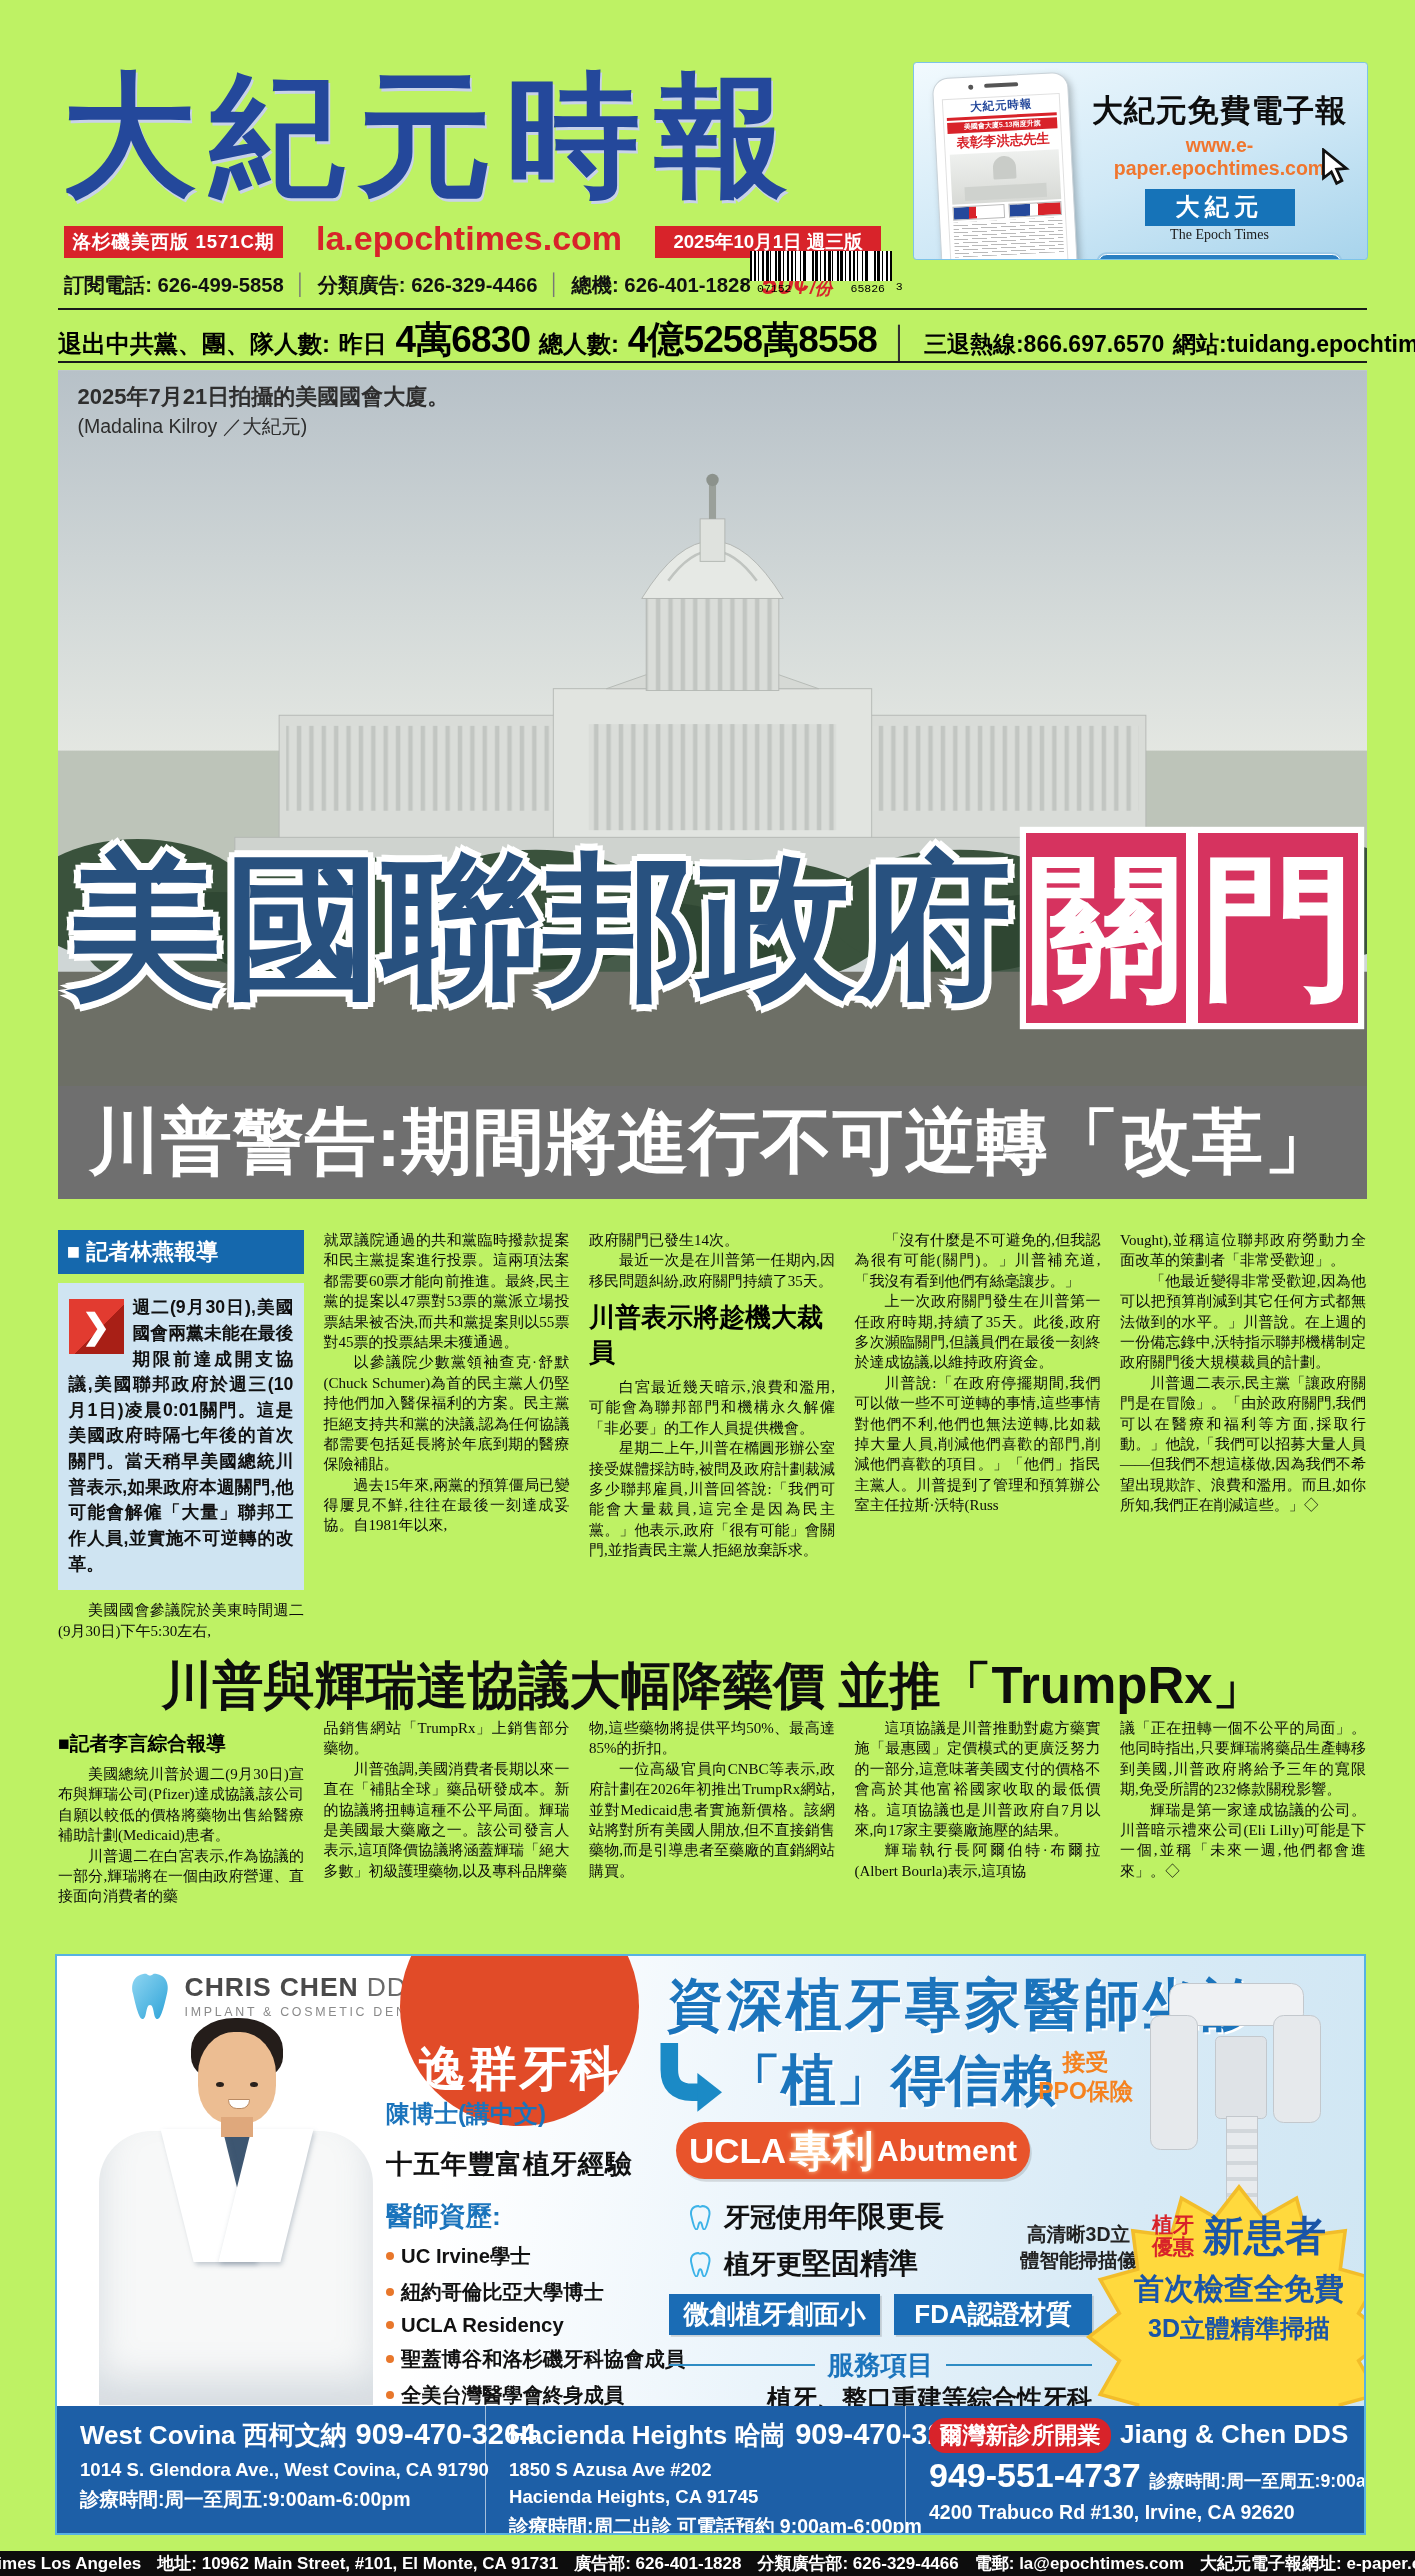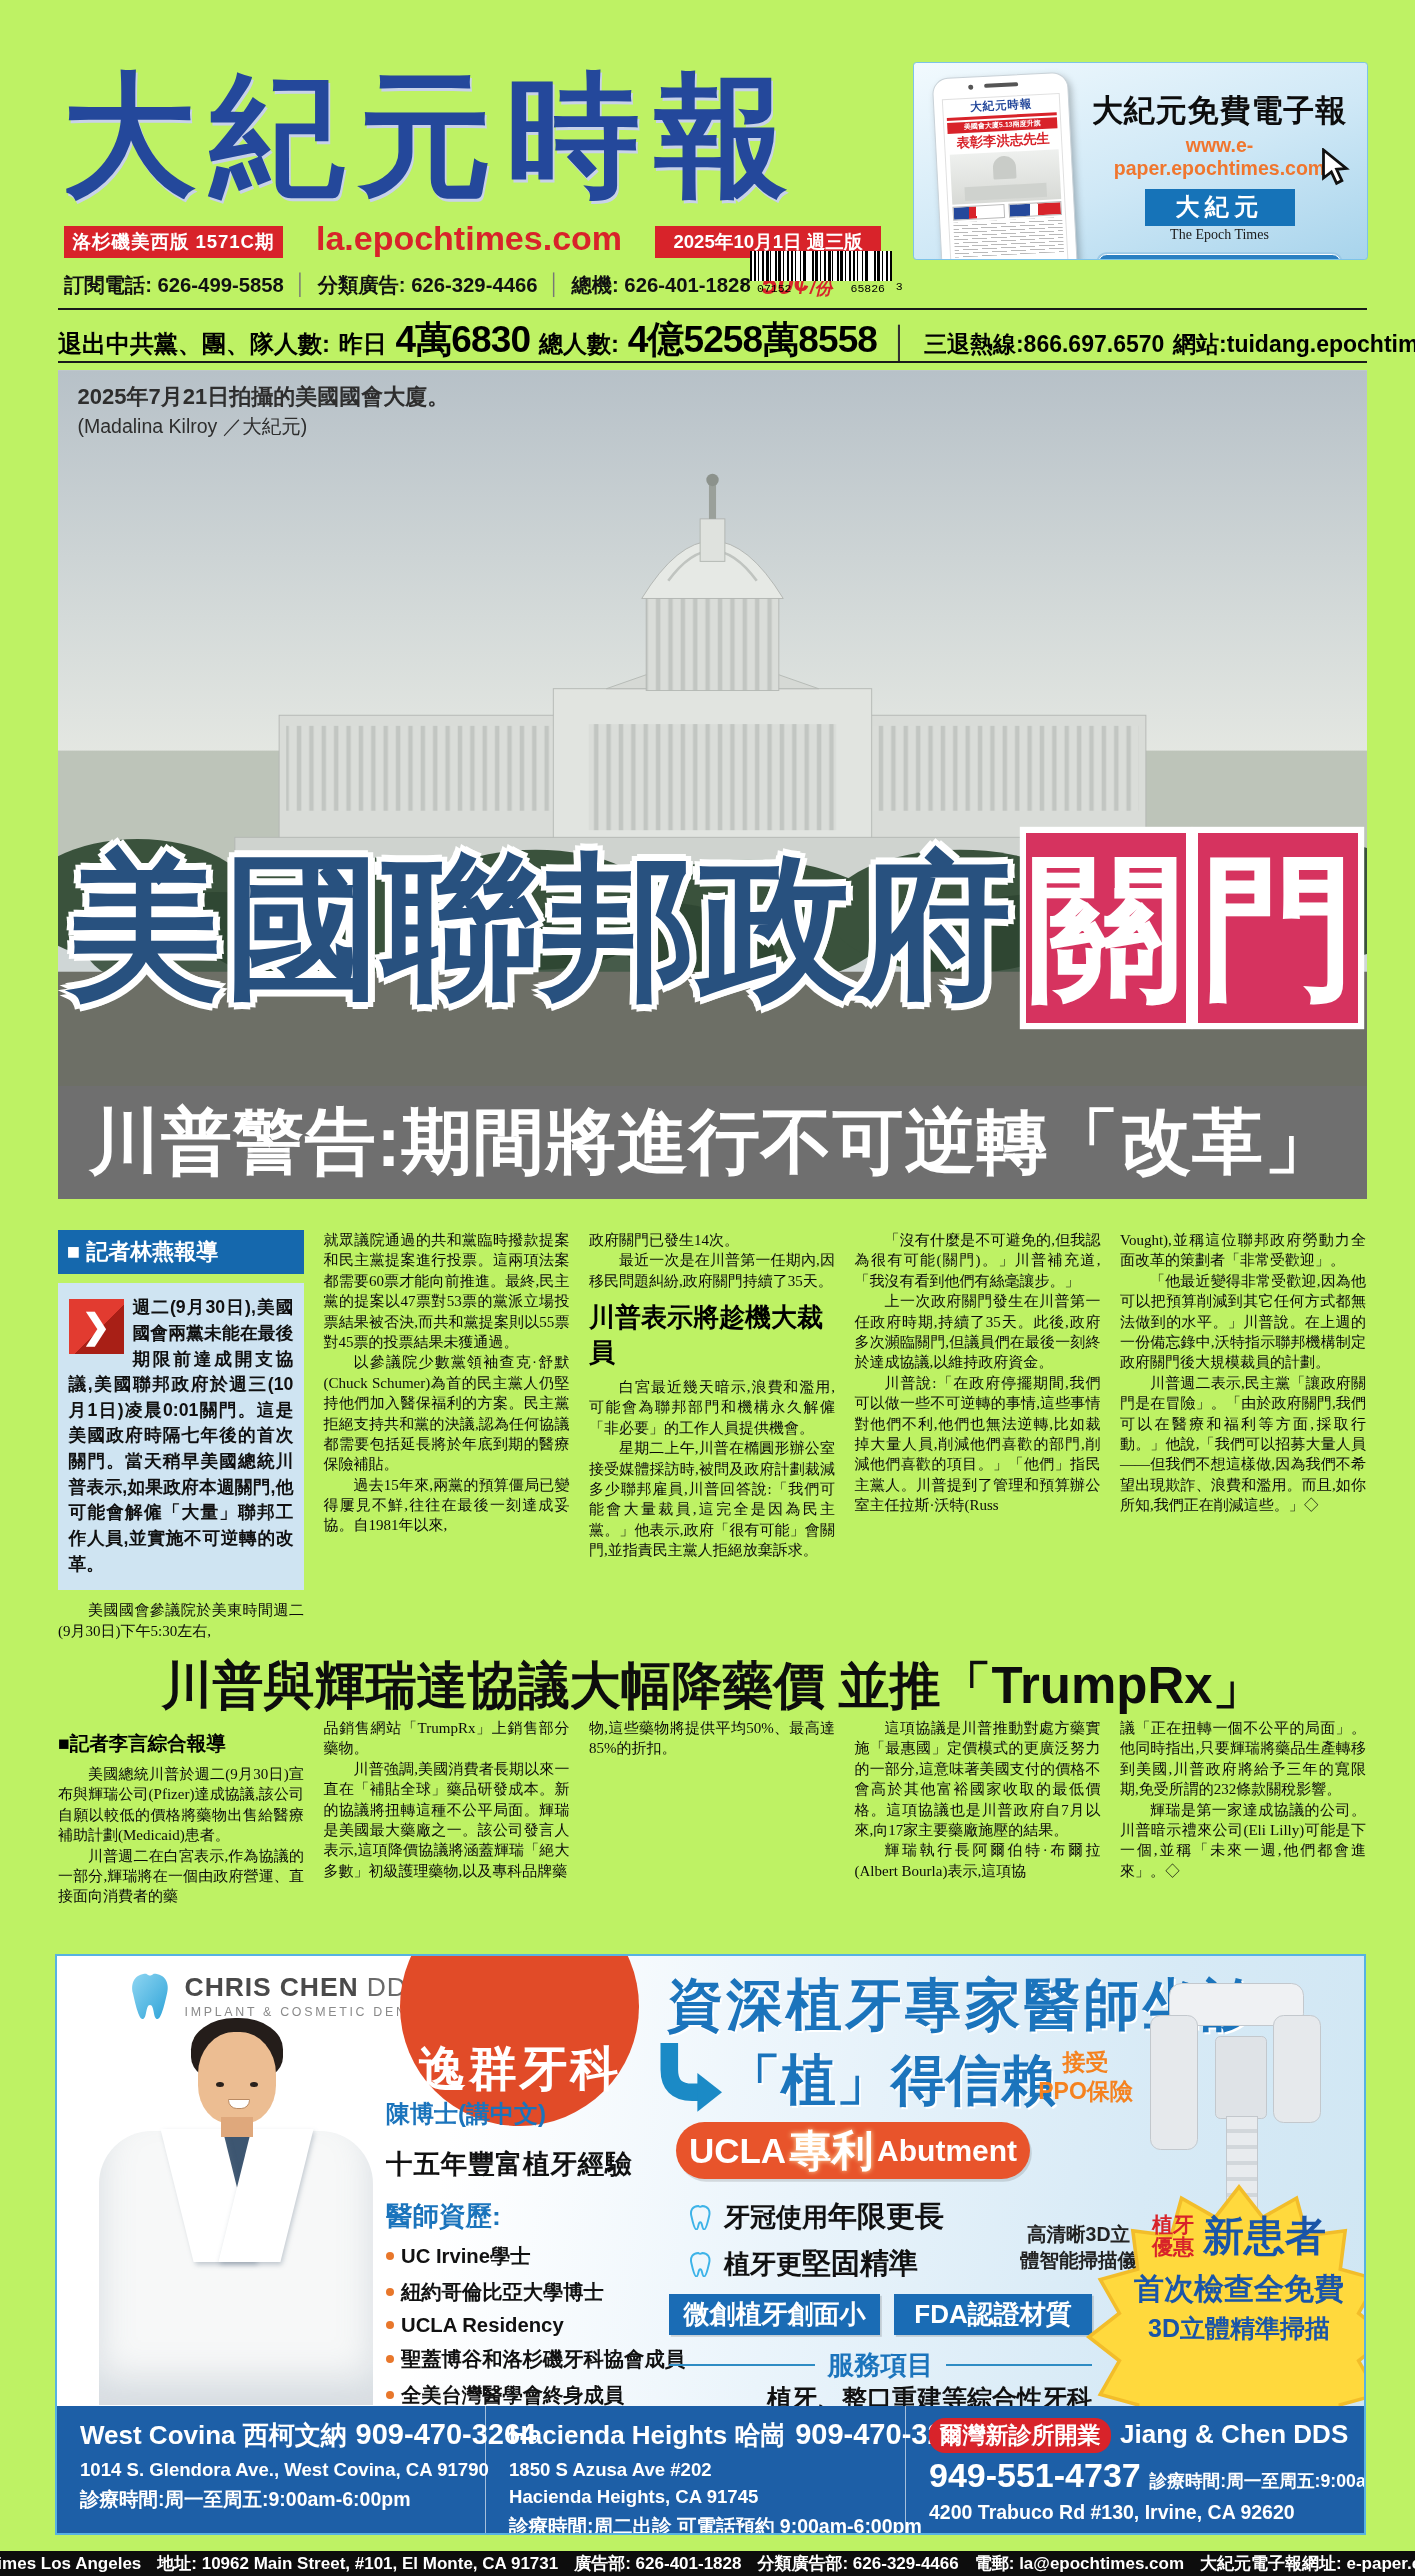--- a/index.html
+++ b/index.html
@@ -351,20 +351,21 @@
       <div class="byline2">■記者李言綜合報導</div>
       <p class="ind">美國總統川普於週二(9月30日)宣布與輝瑞公司(Pfizer)達成協議,該公司自願以較低的價格將藥物出售給醫療補助計劃(Medicaid)患者。</p>
       <p class="ind">川普週二在白宮表示,作為協議的一部分,輝瑞將在一個由政府營運、直接面向消費者的藥</p>
     </div>
     <div class="col">
       <p>品銷售網站「TrumpRx」上銷售部分藥物。</p>
       <p class="ind">川普強調,美國消費者長期以來一直在「補貼全球」藥品研發成本。新的協議將扭轉這種不公平局面。輝瑞是美國最大藥廠之一。該公司發言人表示,這項降價協議將涵蓋輝瑞「絕大多數」初級護理藥物,以及專科品牌藥</p>
     </div>
     <div class="col">
       <p>物,這些藥物將提供平均50%、最高達85%的折扣。</p>
+      <p class="ind">一位高級官員向CNBC等表示,政府計劃在2026年初推出TrumpRx網站,並對Medicaid患者實施新價格。該網站將對所有美國人開放,但不直接銷售藥物,而是引導患者至藥廠的直銷網站購買。</p>
     </div>
     <div class="col">
       <p class="ind">這項協議是川普推動對處方藥實施「最惠國」定價模式的更廣泛努力的一部分,這意味著美國支付的價格不會高於其他富裕國家收取的最低價格。這項協議也是川普政府自7月以來,向17家主要藥廠施壓的結果。</p>
       <p class="ind">輝瑞執行長阿爾伯特·布爾拉(Albert Bourla)表示,這項協</p>
     </div>
     <div class="col">
       <p>議「正在扭轉一個不公平的局面」。他同時指出,只要輝瑞將藥品生產轉移到美國,川普政府將給予三年的寬限期,免受所謂的232條款關稅影響。</p>
       <p class="ind">輝瑞是第一家達成協議的公司。川普暗示禮來公司(Eli Lilly)可能是下一個,並稱「未來一週,他們都會進來」。◇</p>
     </div>
   </div>

